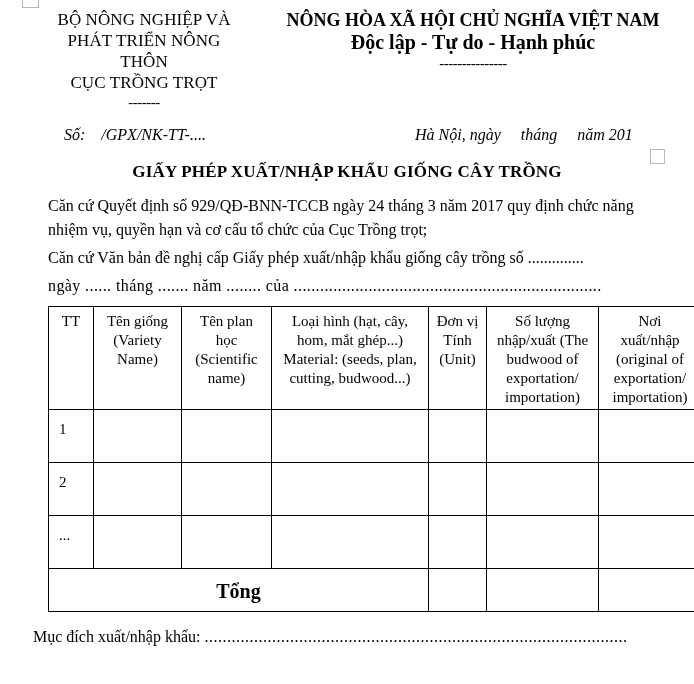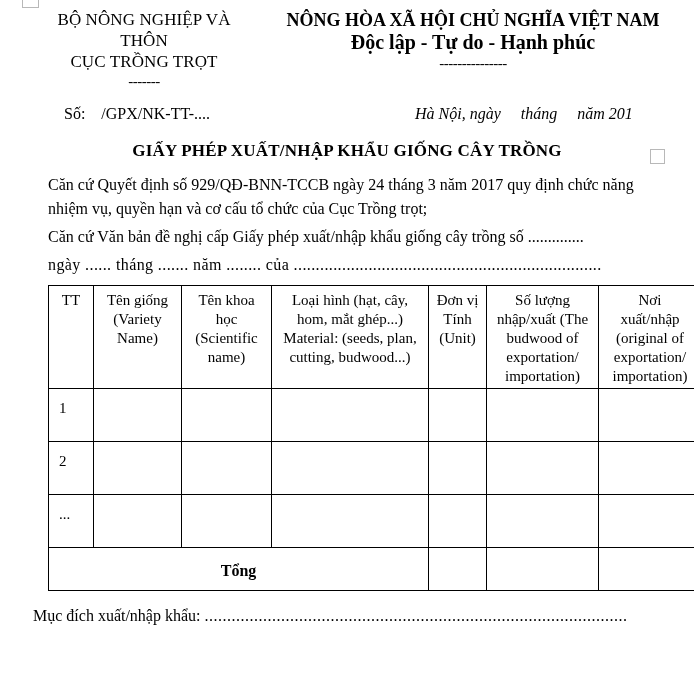--- a/index.html
+++ b/index.html
@@ -77,20 +77,21 @@
     position: relative;
     height: 26px;
     margin-top: 15px;
     font-size: 16px;
   }
   .numline .so {
     position: absolute;
     left: 64px;
     top: 0;
     white-space: pre;
+    font-style: italic;
   }
   .numline .place {
     position: absolute;
     left: 415px;
     top: 0;
     font-style: italic;
     white-space: pre;
   }
 
   
@@ -141,21 +142,21 @@
     height: 40px;
     vertical-align: top;
     text-align: left;
     padding-left: 10px;
     padding-top: 10px;
   }
   table.grid tr.total td {
     height: 36px;
     vertical-align: middle;
     font-weight: bold;
-    font-size: 16px;
+    font-size: 20px;
     text-align: center;
     padding-top: 4px;
   }
   .c1 { width: 40px; }
   .c2 { width: 83px; }
   .c3 { width: 85px; }
   .c4 { width: 152px; }
   .c5 { width: 53px; }
   .c6 { width: 107px; }
   .c7 { width: 98px; }
@@ -179,20 +180,21 @@
 
 <div class="page">
 
   <div class="mark-square mark-tl"></div>
   <div class="mark-square mark-tr"></div>
 
   <div class="header">
 
     <div class="hdr-left">
       <div class="hdr-line">BỘ NÔNG NGHIỆP VÀ</div>
+      <div class="hdr-line">PHÁT TRIỂN NÔNG</div>
       <div class="hdr-line">THÔN</div>
       <div class="hdr-line hdr-bold">CỤC TRỒNG TRỌT</div>
       <div class="hdr-dash">-------</div>
     </div>
 
     <div class="hdr-right">
       <div class="hdr-nation">NÔNG HÒA XÃ HỘI CHỦ NGHĨA VIỆT NAM</div>
       <div class="hdr-motto">Độc lập - Tự do - Hạnh phúc</div>
       <div class="hdr-dash">---------------</div>
     </div>
@@ -218,21 +220,21 @@
           <tr>
         <td class="head c1">
           <div>TT</div>
         </td>
         <td class="head c2">
           <div>Tên giống</div>
           <div>(Variety</div>
           <div>Name)</div>
         </td>
         <td class="head c3">
-          <div>Tên khoa</div>
+          <div>Tên plan</div>
           <div>học</div>
           <div>(Scientific</div>
           <div>name)</div>
         </td>
         <td class="head c4">
           <div>Loại hình (hạt, cây,</div>
           <div>hom, mắt ghép...)</div>
           <div>Material: (seeds, plan,</div>
           <div>cutting, budwood...)</div>
         </td>

